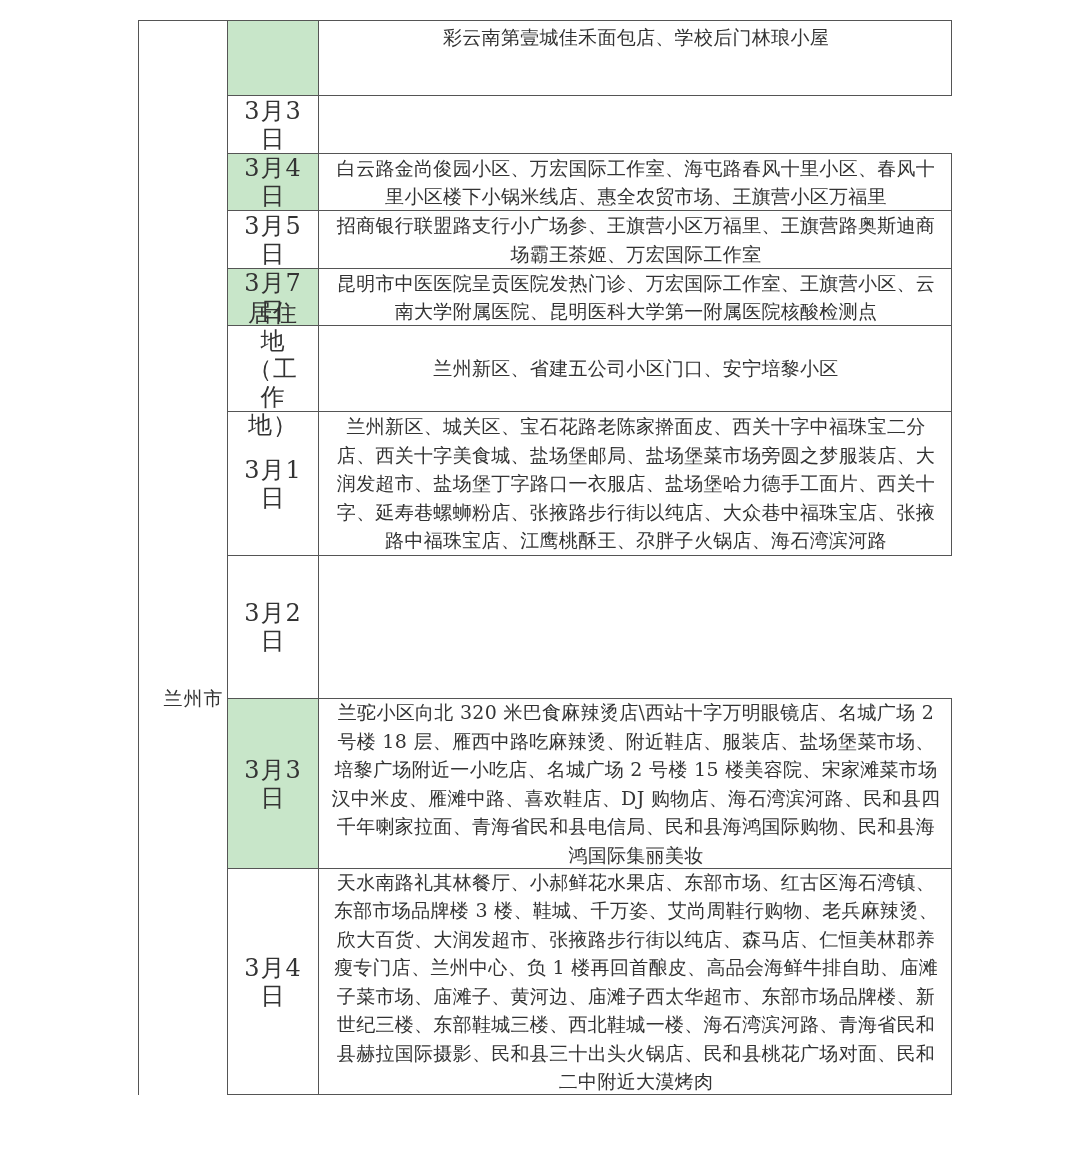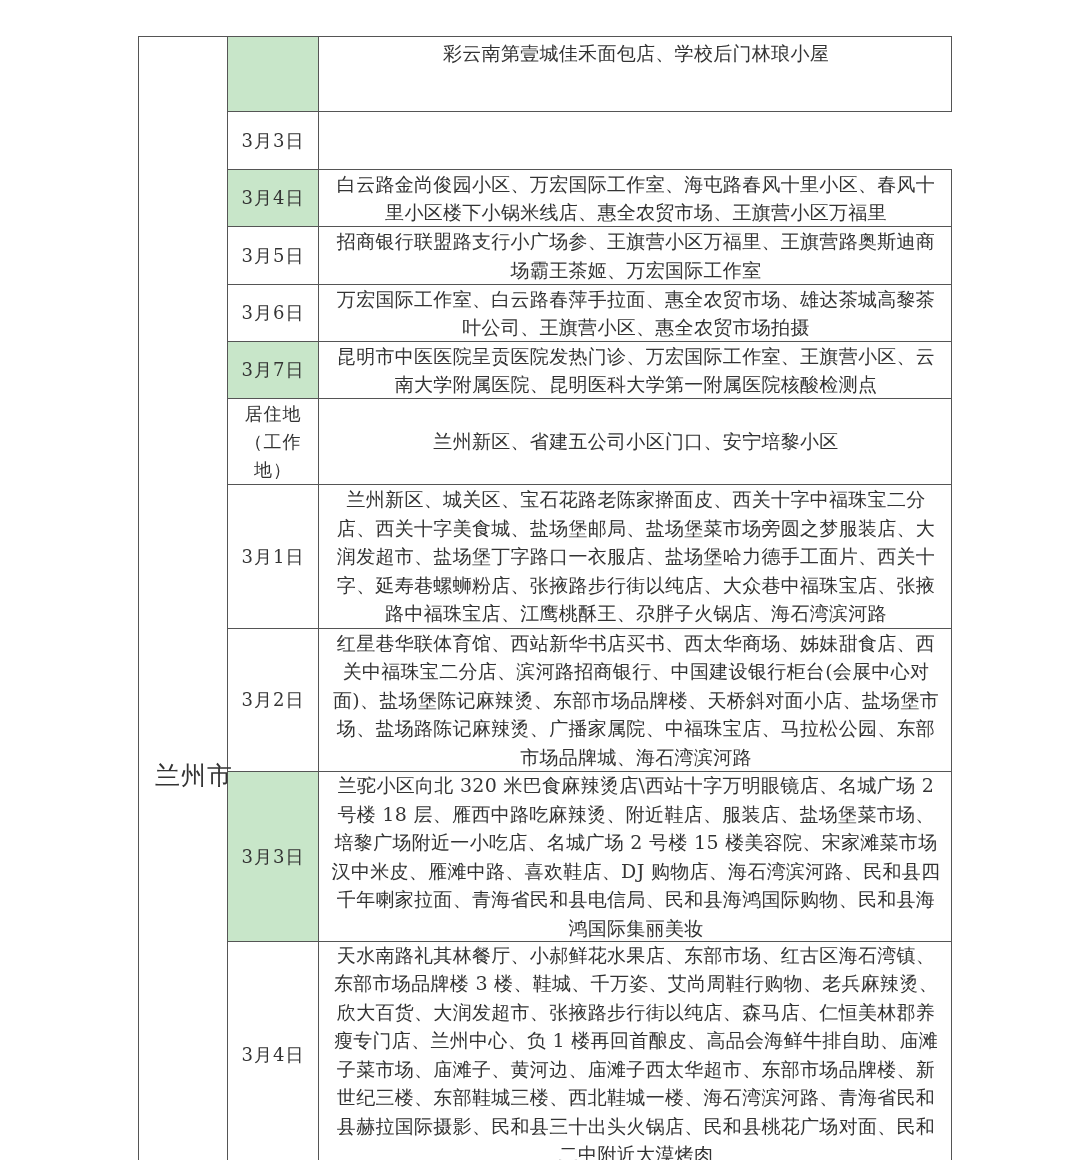--- a/index.html
+++ b/index.html
@@ -28,44 +28,45 @@
     }
     .city-cell {
       width: 89px;
       flex: 0 0 89px;
       border-right: 1.5px solid #555;
       box-sizing: border-box;
       position: relative;
     }
     .city-label {
       position: absolute;
-      left: 16px;
+      left: 10px;
       width: 89px;
-      font-size: 25px;
+      text-align: center;
+      font-size: 19px;
       letter-spacing: 1px;
     }
     .rows {
       flex: 1;
       display: flex;
       flex-direction: column;
     }
     .row {
       display: flex;
       border-bottom: 1.5px solid #555;
       box-sizing: border-box;
     }
     .date {
       width: 91px;
       flex: 0 0 91px;
       border-right: 1.5px solid #555;
       box-sizing: border-box;
       display: flex;
       align-items: center;
       justify-content: center;
-      font-size: 18px;
+      font-size: 24px;
       letter-spacing: 1px;
       text-align: center;
       line-height: 28px;
       padding: 0 4px;
     }
     .date.green { background: #c8e6c9; }
     .places {
       flex: 1;
       border-right: 1.5px solid #555;
       box-sizing: border-box;
@@ -78,21 +79,20 @@
     .places.top-align {
       display: block;
     }
     .places.mid {
       display: flex;
       align-items: center;
       justify-content: center;
     }
     .block-top {
       border-top: 1.5px solid #555;
-      margin-top: 16px;
     }
   </style>
 </head>
 <body>
 
 <div class="tbl">
 
   <div class="city-block block-top">
     <div class="city-cell">
       <span class="city-label"></span>
@@ -107,24 +107,20 @@
       </div>
       <div class="row" style="height:57px">
         <div class="date green">3月4日</div>
         <div class="places mid">白云路金尚俊园小区、万宏国际工作室、海屯路春风十里小区、春风十里小区楼下小锅米线店、惠全农贸市场、王旗营小区万福里</div>
       </div>
       <div class="row" style="height:58px">
         <div class="date">3月5日</div>
         <div class="places mid">招商银行联盟路支行小广场参、王旗营小区万福里、王旗营路奥斯迪商场霸王茶姬、万宏国际工作室</div>
       </div>
       <div class="row" style="height:57px">
-        <div class="date">3月6日</div>
-        <div class="places mid">万宏国际工作室、白云路春萍手拉面、惠全农贸市场、雄达茶城高黎茶叶公司、王旗营小区、惠全农贸市场拍摄</div>
-      </div>
-      <div class="row" style="height:57px">
         <div class="date green">3月7日</div>
         <div class="places mid">昆明市中医医院呈贡医院发热门诊、万宏国际工作室、王旗营小区、云南大学附属医院、昆明医科大学第一附属医院核酸检测点</div>
       </div>
     </div>
   </div>
 
   <div class="city-block">
     <div class="city-cell" style="border-bottom:none">
       <span class="city-label" style="top:360px">兰州市</span>
     </div>
@@ -132,21 +128,20 @@
       <div class="row" style="height:86px">
         <div class="date" style="padding:11px 14px">居住地（工作地）</div>
         <div class="places mid">兰州新区、省建五公司小区门口、安宁培黎小区</div>
       </div>
       <div class="row" style="height:144px">
         <div class="date">3月1日</div>
         <div class="places mid">兰州新区、城关区、宝石花路老陈家擀面皮、西关十字中福珠宝二分店、西关十字美食城、盐场堡邮局、盐场堡菜市场旁圆之梦服装店、大润发超市、盐场堡丁字路口一衣服店、盐场堡哈力德手工面片、西关十字、延寿巷螺蛳粉店、张掖路步行街以纯店、大众巷中福珠宝店、张掖路中福珠宝店、江鹰桃酥王、尕胖子火锅店、海石湾滨河路</div>
       </div>
       <div class="row" style="height:143px">
         <div class="date">3月2日</div>
-        <div class="places mid">红星巷华联体育馆、西站新华书店买书、西太华商场、姊妹甜食店、西关中福珠宝二分店、滨河路招商银行、中国建设银行柜台(会展中心对面)、盐场堡陈记麻辣烫、东部市场品牌楼、天桥斜对面小店、盐场堡市场、盐场路陈记麻辣烫、广播家属院、中福珠宝店、马拉松公园、东部市场品牌城、海石湾滨河路</div>
       </div>
       <div class="row" style="height:170px">
         <div class="date green">3月3日</div>
         <div class="places mid">兰驼小区向北 320 米巴食麻辣烫店\西站十字万明眼镜店、名城广场 2 号楼 18 层、雁西中路吃麻辣烫、附近鞋店、服装店、盐场堡菜市场、培黎广场附近一小吃店、名城广场 2 号楼 15 楼美容院、宋家滩菜市场汉中米皮、雁滩中路、喜欢鞋店、DJ 购物店、海石湾滨河路、民和县四千年喇家拉面、青海省民和县电信局、民和县海鸿国际购物、民和县海鸿国际集丽美妆</div>
       </div>
       <div class="row" style="height:226px">
         <div class="date">3月4日</div>
         <div class="places mid">天水南路礼其林餐厅、小郝鲜花水果店、东部市场、红古区海石湾镇、东部市场品牌楼 3 楼、鞋城、千万姿、艾尚周鞋行购物、老兵麻辣烫、欣大百货、大润发超市、张掖路步行街以纯店、森马店、仁恒美林郡养瘦专门店、兰州中心、负 1 楼再回首酿皮、高品会海鲜牛排自助、庙滩子菜市场、庙滩子、黄河边、庙滩子西太华超市、东部市场品牌楼、新世纪三楼、东部鞋城三楼、西北鞋城一楼、海石湾滨河路、青海省民和县赫拉国际摄影、民和县三十出头火锅店、民和县桃花广场对面、民和二中附近大漠烤肉</div>
       </div>
     </div>

